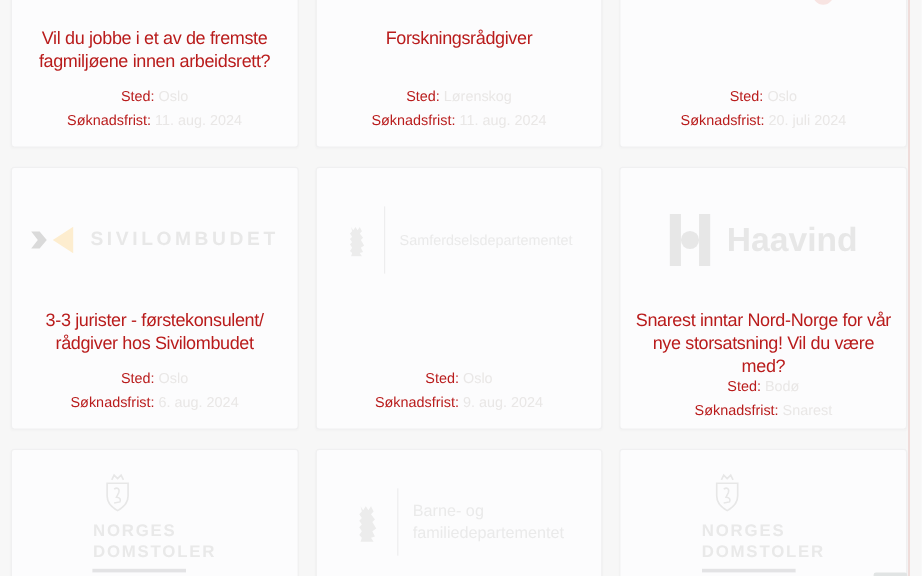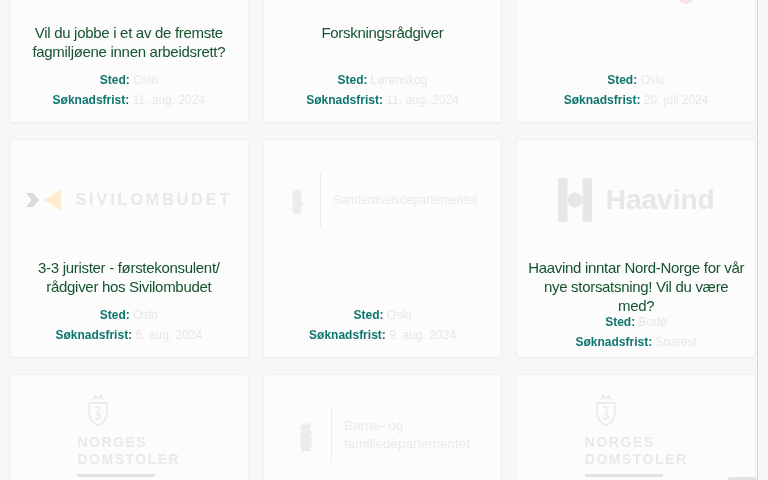--- a/index.html
+++ b/index.html
@@ -13,25 +13,25 @@
   }
   .card{
     position:relative;background:#fcfcfd;border:1px solid #f0f0f1;border-radius:3px;
     box-shadow:0 1px 2px rgba(0,0,0,0.02);
     display:flex;flex-direction:column;align-items:center;
     padding:12px 10px 14px;box-sizing:border-box;cursor:pointer;
   }
   .logo-box{height:96px;width:100%;display:flex;align-items:center;justify-content:center;flex:none;}
   .title{
     margin-top:10px;font-size:15px;line-height:19px;letter-spacing:-0.3px;
-    color:#14532d;text-align:center;font-weight:400;width:100%;
+    color:#b91c1c;text-align:center;font-weight:400;width:100%;
   }
   .meta{margin-top:auto;text-align:center;font-size:12px;line-height:15px;color:#e9e7e6;}
   .meta-row + .meta-row{margin-top:5px;}
-  .lbl{font-weight:700;color:#0f766e;}
+  .lbl{font-weight:400;color:#b91c1c;}
 
   
   .logo-sivil{display:flex;align-items:center;gap:12px;}
   .logo-sivil .siv-text{font-weight:700;font-size:16px;letter-spacing:3px;color:#e8e8e8;}
 
   
   .logo-ministry{display:flex;align-items:center;gap:12px;}
   .min-divider{width:1px;height:56px;background:#ededee;}
   .min-text{font-size:12px;line-height:18px;color:#eaeaea;text-align:left;}
   .min-text.two{font-size:13.5px;}
@@ -122,21 +122,21 @@
       <div class="logo-box">
         <div class="logo-haavind">
           <svg width="34" height="44" viewBox="0 0 36 46">
             <rect x="0" y="0" width="10" height="46" fill="#e7e7e7"></rect>
             <circle cx="18" cy="23" r="8" fill="#e7e7e7"></circle>
             <rect x="26" y="0" width="10" height="46" fill="#e7e7e7"></rect>
           </svg>
           <span class="hv-text">Haavind</span>
         </div>
       </div>
-      <div class="title">Haavind inntar Nord-Norge for vår nye storsatsning! Vil du være med?</div>
+      <div class="title">Snarest inntar Nord-Norge for vår nye storsatsning! Vil du være med?</div>
       <div class="meta">
         <div class="meta-row"><span class="lbl">Sted:</span> <span>Bodø</span></div>
         <div class="meta-row"><span class="lbl">Søknadsfrist:</span> <span>Snarest</span></div>
       </div>
     </div>
 
     <div class="card">
       <div class="logo-box">
         <div class="logo-domstoler">
           <svg class="nd-shield" width="26" height="33" viewBox="0 0 26 34">

